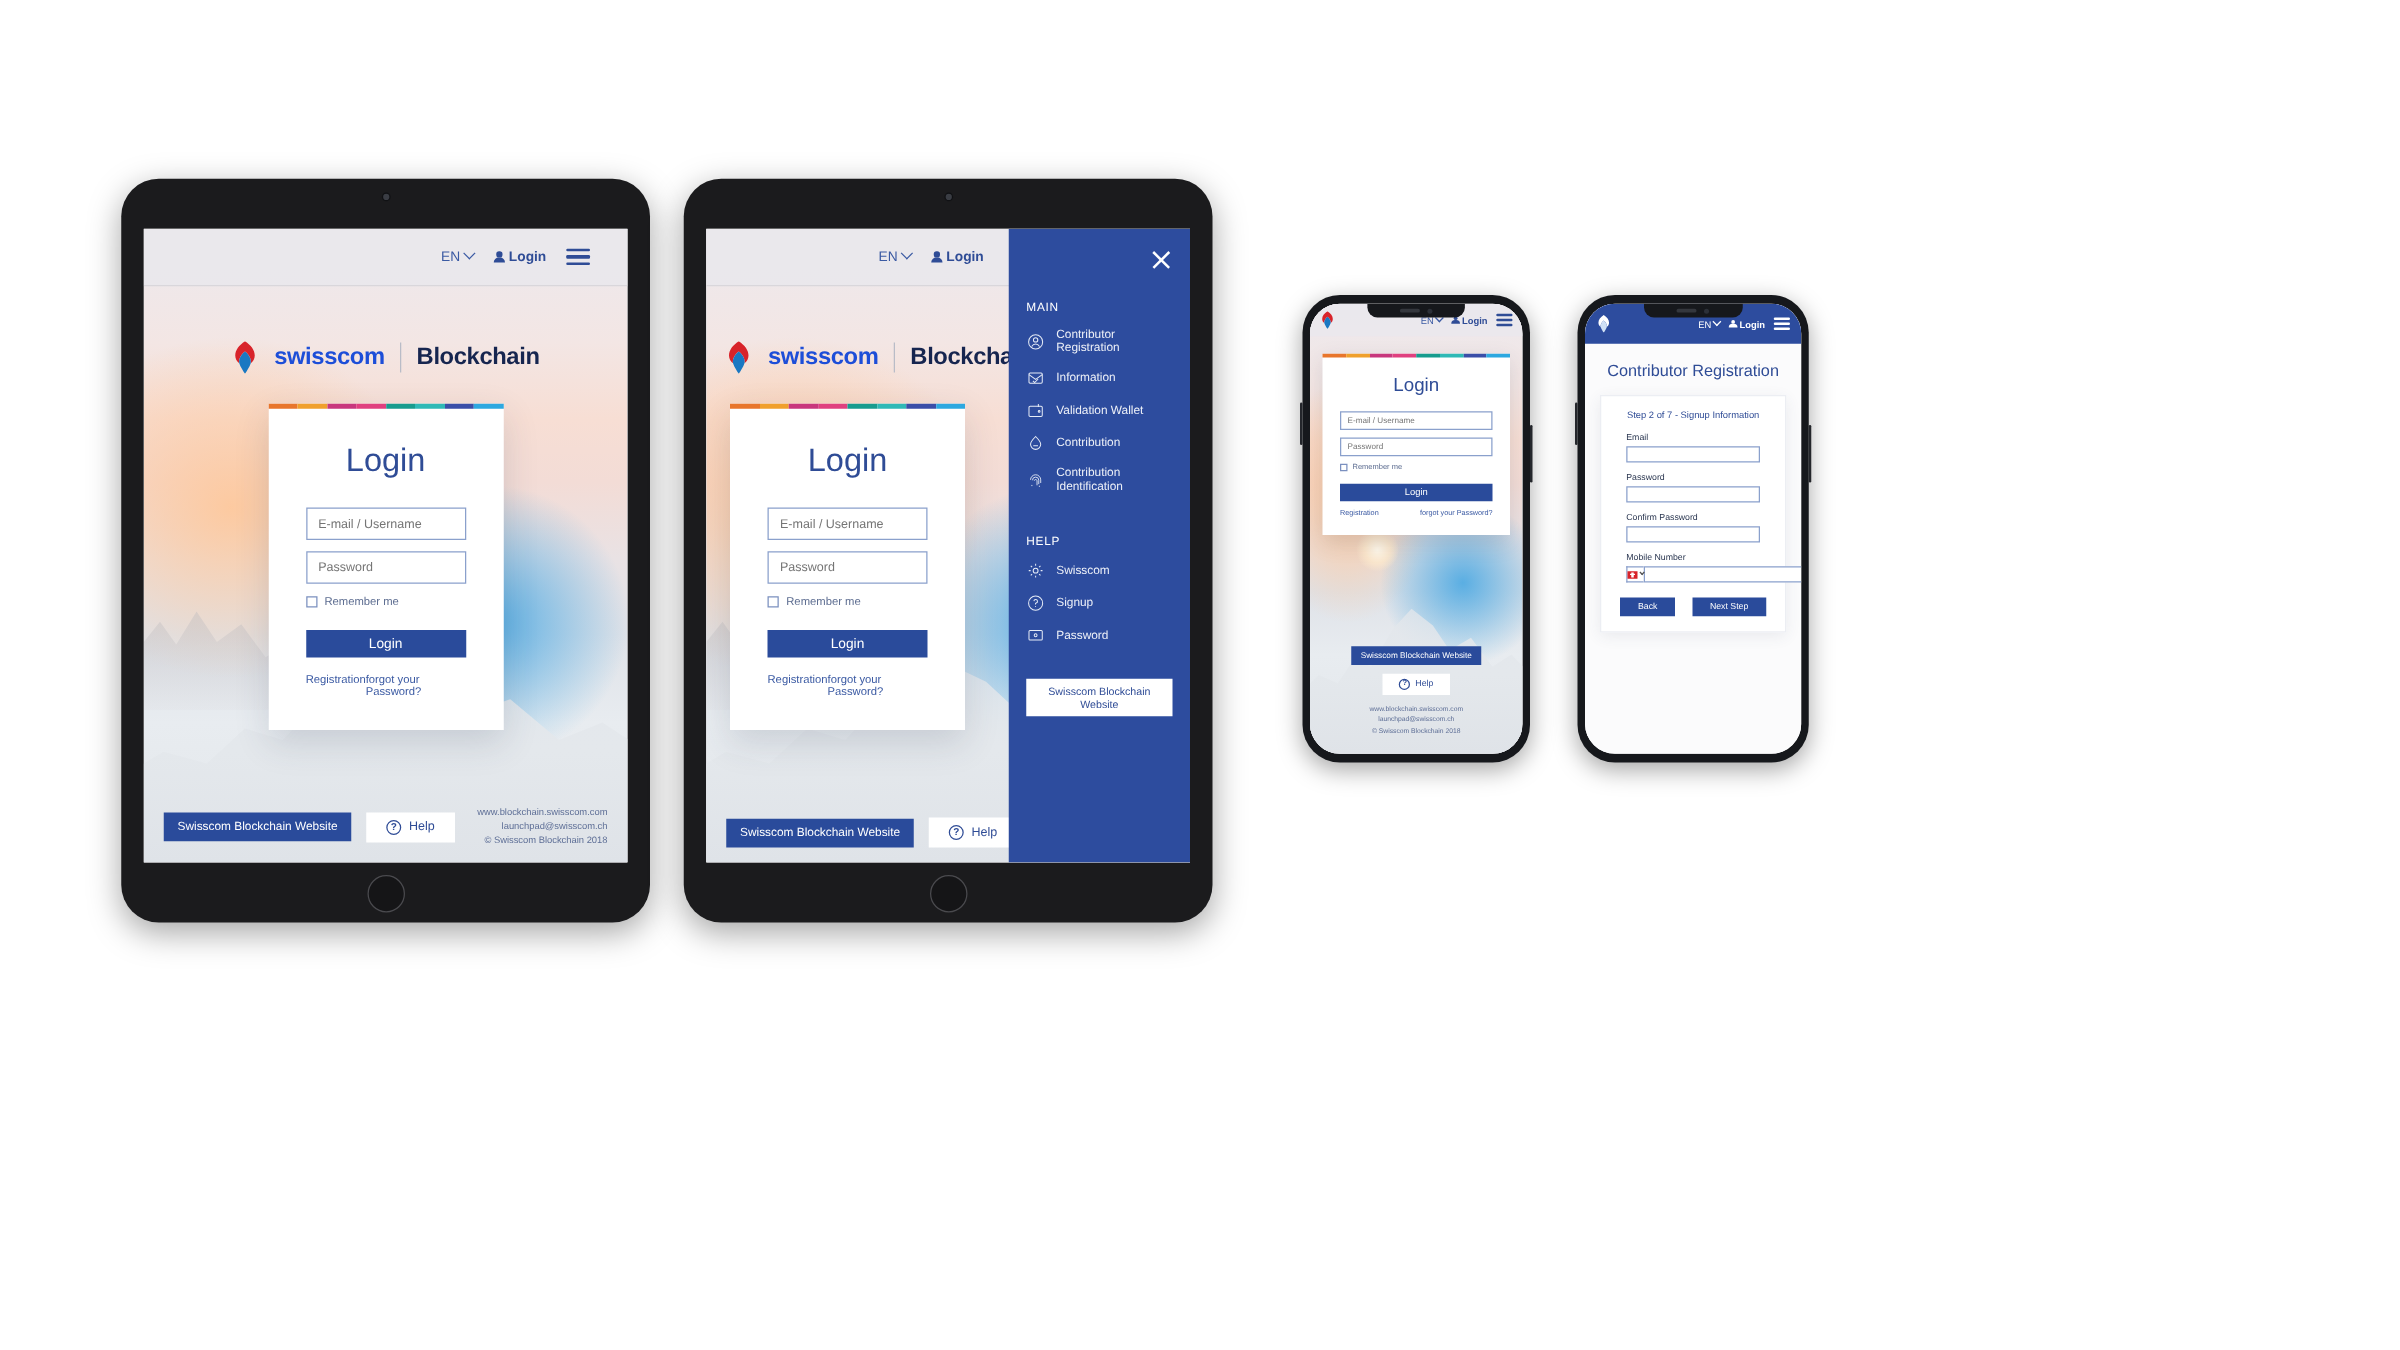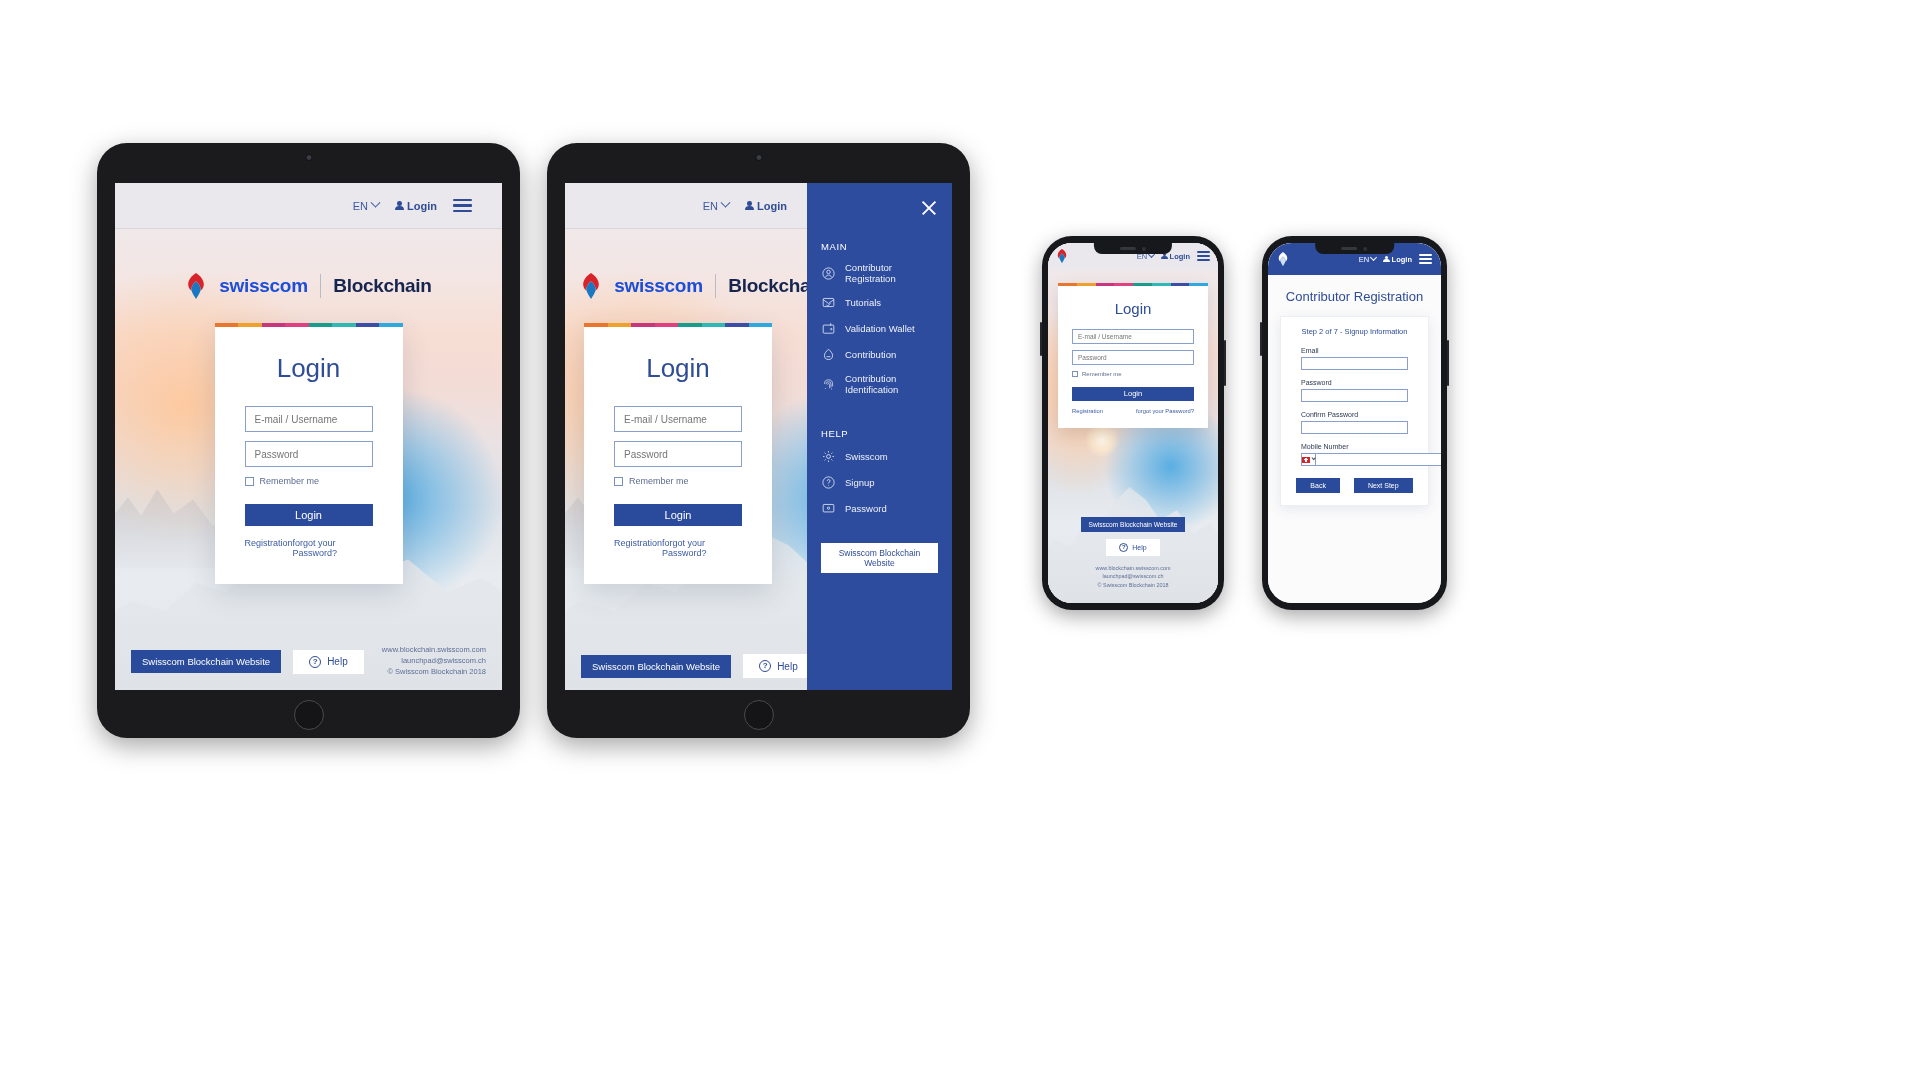--- a/index.html
+++ b/index.html
@@ -442,21 +442,21 @@
             </div>
 
             <div class="drawer-item">
               <span class="ic">
                 <svg viewBox="0 0 24 24" fill="none" stroke="#e6ecf7" stroke-width="1.3">
                   <rect x="3.5" y="5.5" width="17" height="13" rx="1.5"></rect>
                   <path d="M3.5 7.5 12 13.5 20.5 7.5"></path>
                     <path d="M8.5 15.5l2.2 2.2 4.5-4.6"></path>
                 </svg>
               </span>
-              <span class="lbl">Tutorials</span>
+              <span class="lbl">Information</span>
             </div>
 
             <div class="drawer-item">
               <span class="ic">
                 <svg viewBox="0 0 24 24" fill="none" stroke="#e6ecf7" stroke-width="1.3">
                   <rect x="3.5" y="6.5" width="17" height="13" rx="1.5"></rect>
                   <path d="M15.5 3.5v4"></path>
                     <circle cx="16.5" cy="13" r="1.1"></circle>
                 </svg>
               </span>

